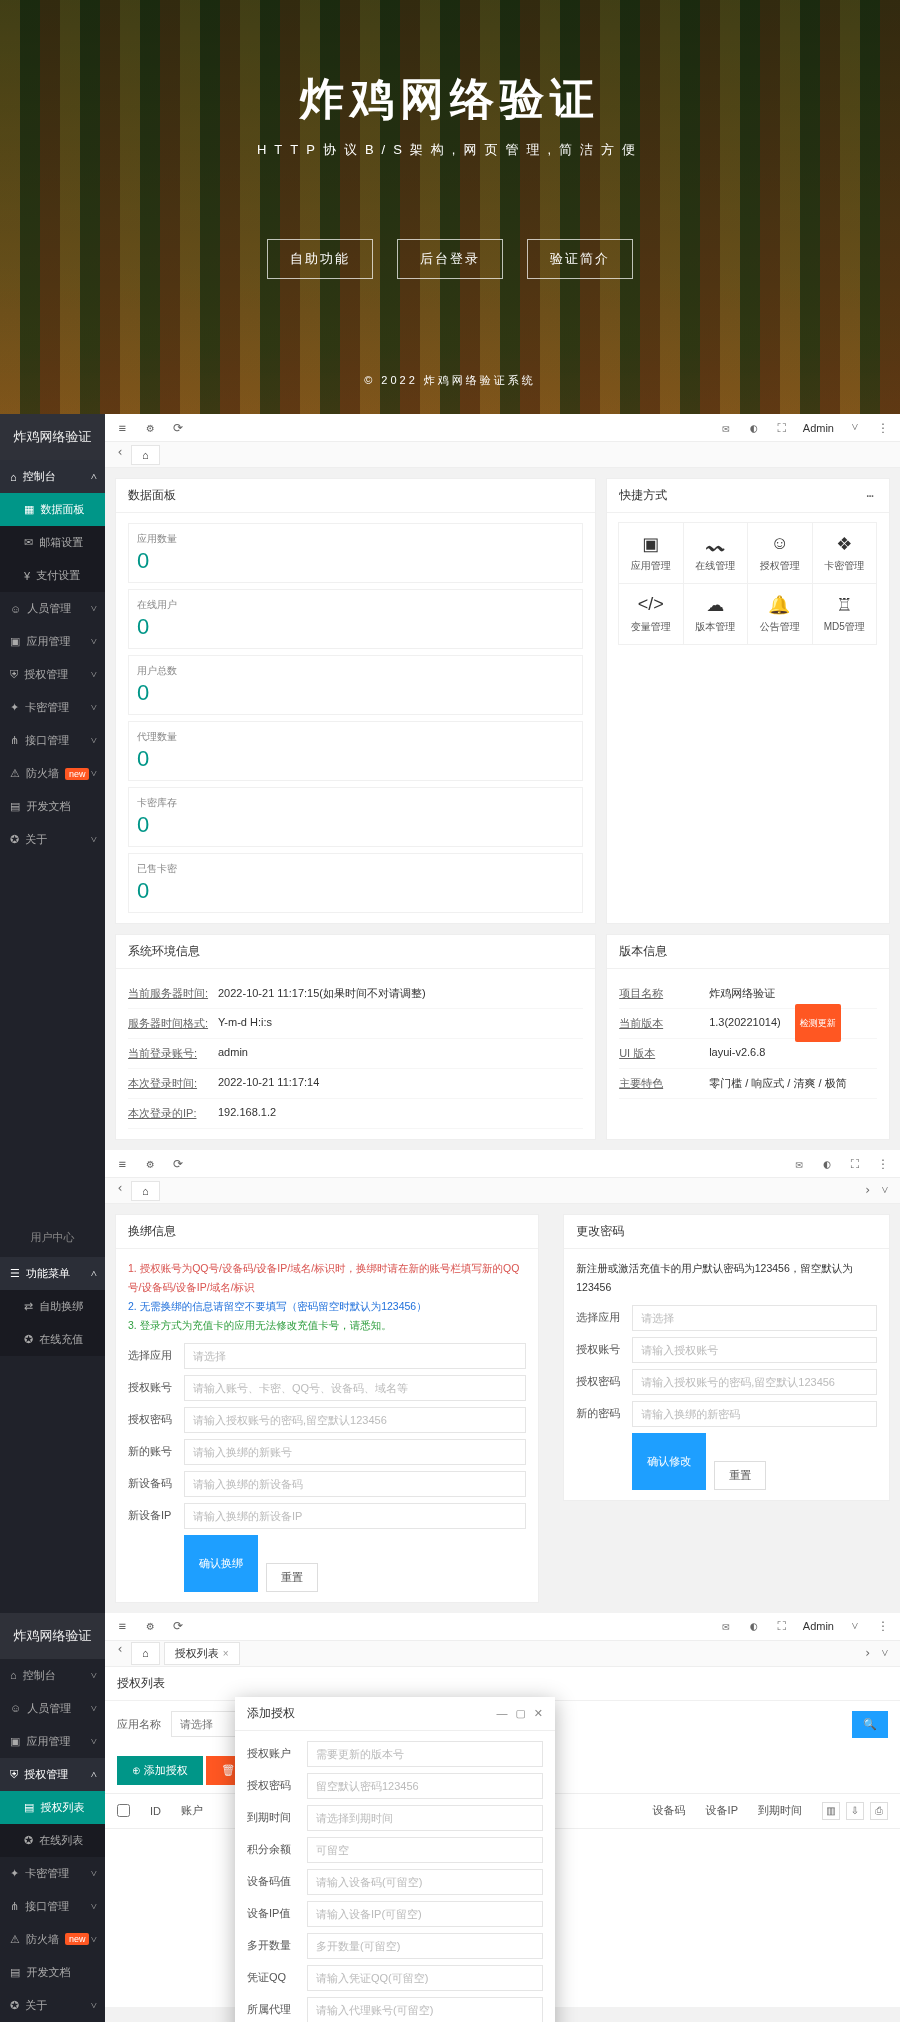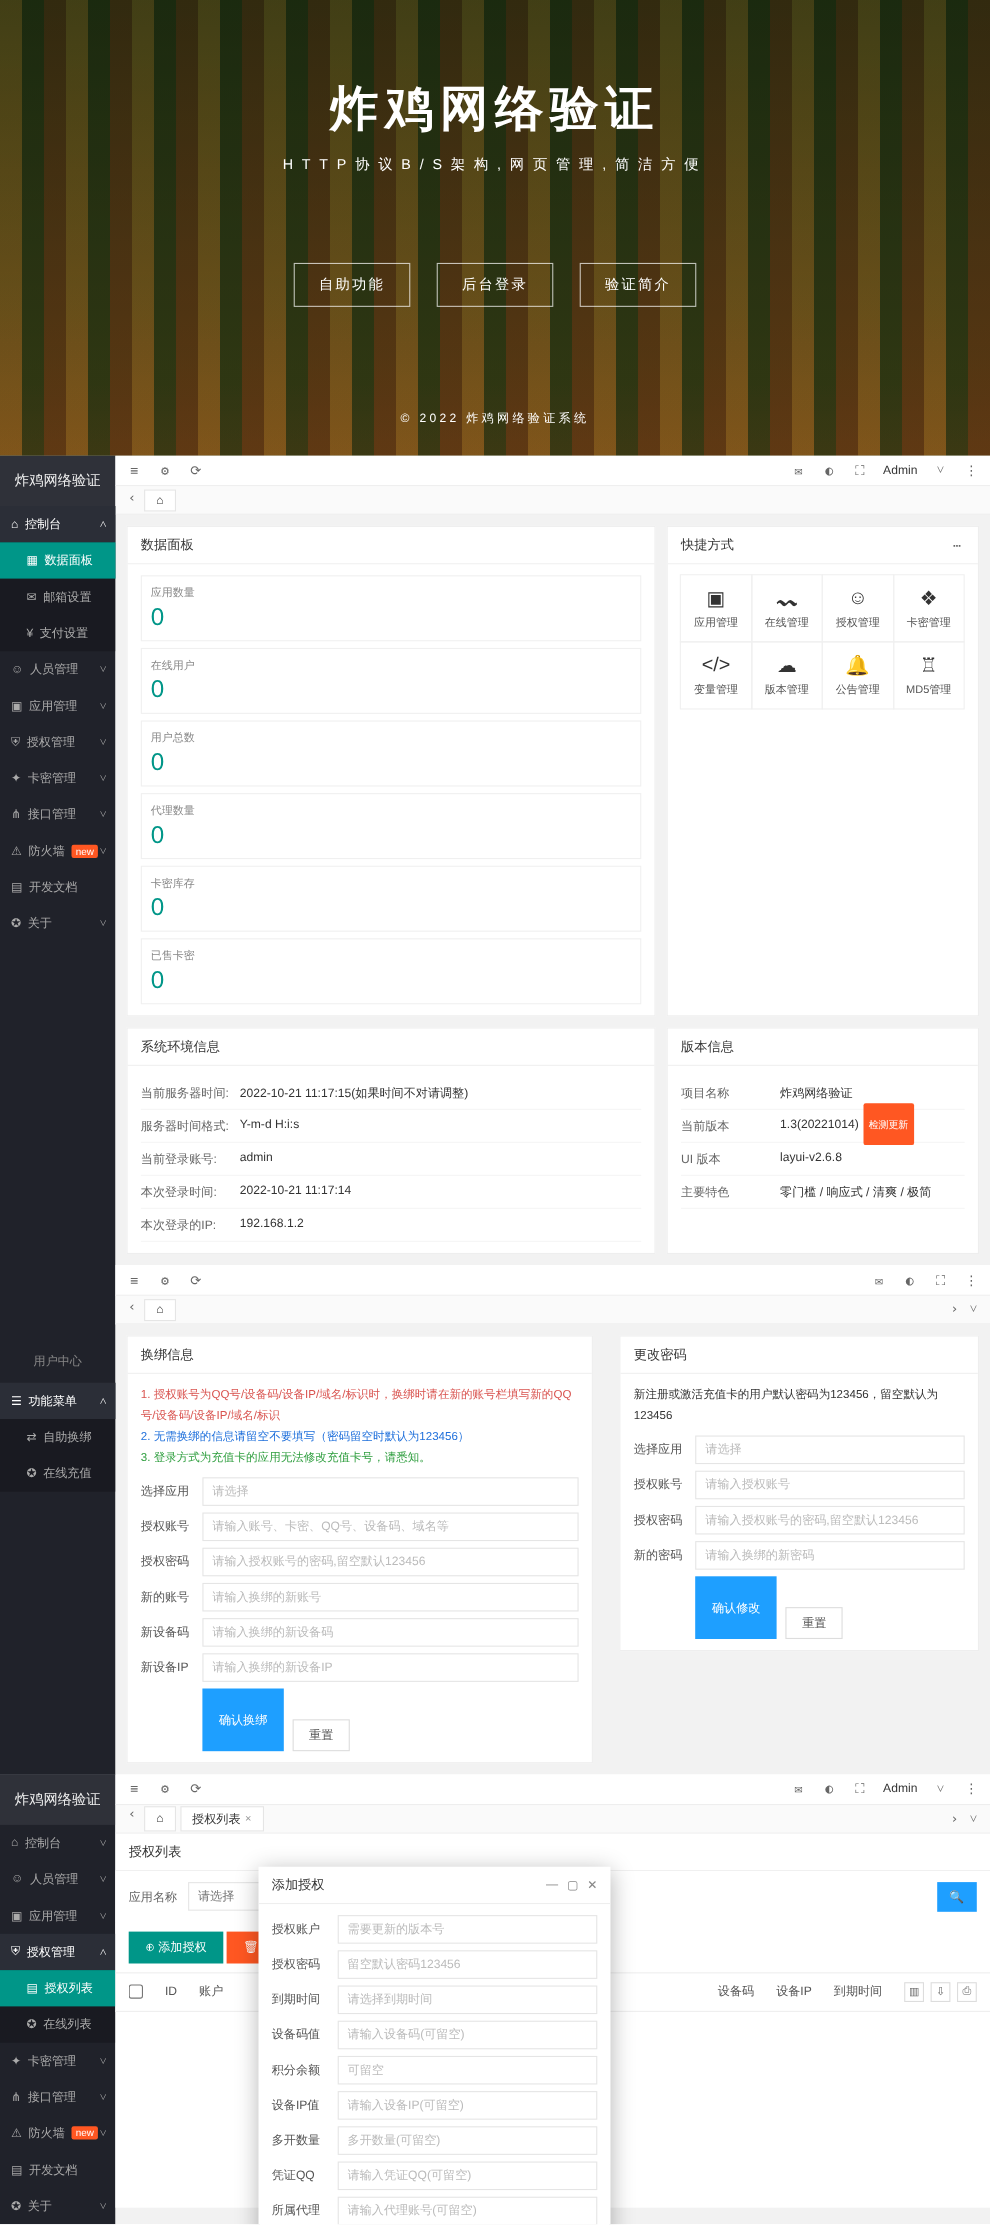--- a/index.html
+++ b/index.html
@@ -51,23 +51,23 @@
 .quick-card { flex: 1; }
 .quick-grid { display: grid; grid-template-columns: repeat(4,1fr); }
 .quick-cell { border: 1px solid #f0f0f0; margin: -1px 0 0 -1px; text-align: center; padding: 10px 4px; cursor: pointer; }
 .quick-cell .qicon { font-size: 18px; height: 22px; }
 .quick-cell .qlabel { font-size: 10px; color: #555; margin-top: 4px; }
 
 .info-row { display: flex; gap: 10px; padding: 0 10px 10px; }
 .env-card { flex: 1.7; }
 .ver-card { flex: 1; }
 .kv-row { display: flex; padding: 7px 0; border-bottom: 1px solid #f6f6f6; font-size: 11px; }
-.kv-row .k { width: 90px; color: #666; }
+.kv-row .k { width: 90px; color: #666; text-decoration: underline; }
 .kv-row .v { flex: 1; color: #333; }
-.badge-update { background: #ff5722; color: #fff; font-size: 9px; padding: 14px 5px; border-radius: 2px; margin-left: 4px; }
+.badge-update { background: #ff5722; color: #fff; font-size: 9px; padding: 14px 5px; border-radius: 2px; margin-left: 14px; }
 
 
 .forms-row { display: flex; gap: 24px; padding: 10px; align-items: flex-start; }
 .form-left { flex: 1.3; }
 .form-right { flex: 1; }
 .note { font-size: 10.5px; line-height: 1.8; margin-bottom: 8px; }
 .note .r { color: #d9534f; }
 .note .b { color: #1e6fdb; }
 .note .g { color: #2e9e3e; }
 .form-row { display: flex; align-items: center; margin-bottom: 6px; }
@@ -576,28 +576,28 @@
             </div>
           <div class="form-row">
               <div class="flabel">授权密码</div>
               <input placeholder="留空默认密码123456" style="">
             </div>
           <div class="form-row">
               <div class="flabel">到期时间</div>
               <input placeholder="请选择到期时间" style="">
             </div>
           <div class="form-row">
+              <div class="flabel">积分余额</div>
+              <input placeholder="可留空" style="">
+            </div>
+          <div class="form-row">
               <div class="flabel">设备码值</div>
               <input placeholder="请输入设备码(可留空)" style="">
             </div>
           <div class="form-row">
-              <div class="flabel">积分余额</div>
-              <input placeholder="可留空" style="">
-            </div>
-          <div class="form-row">
               <div class="flabel">设备IP值</div>
               <input placeholder="请输入设备IP(可留空)" style="">
             </div>
           <div class="form-row">
               <div class="flabel">多开数量</div>
               <input placeholder="多开数量(可留空)" style="">
             </div>
           <div class="form-row">
               <div class="flabel">凭证QQ</div>
               <input placeholder="请输入凭证QQ(可留空)" style="">

